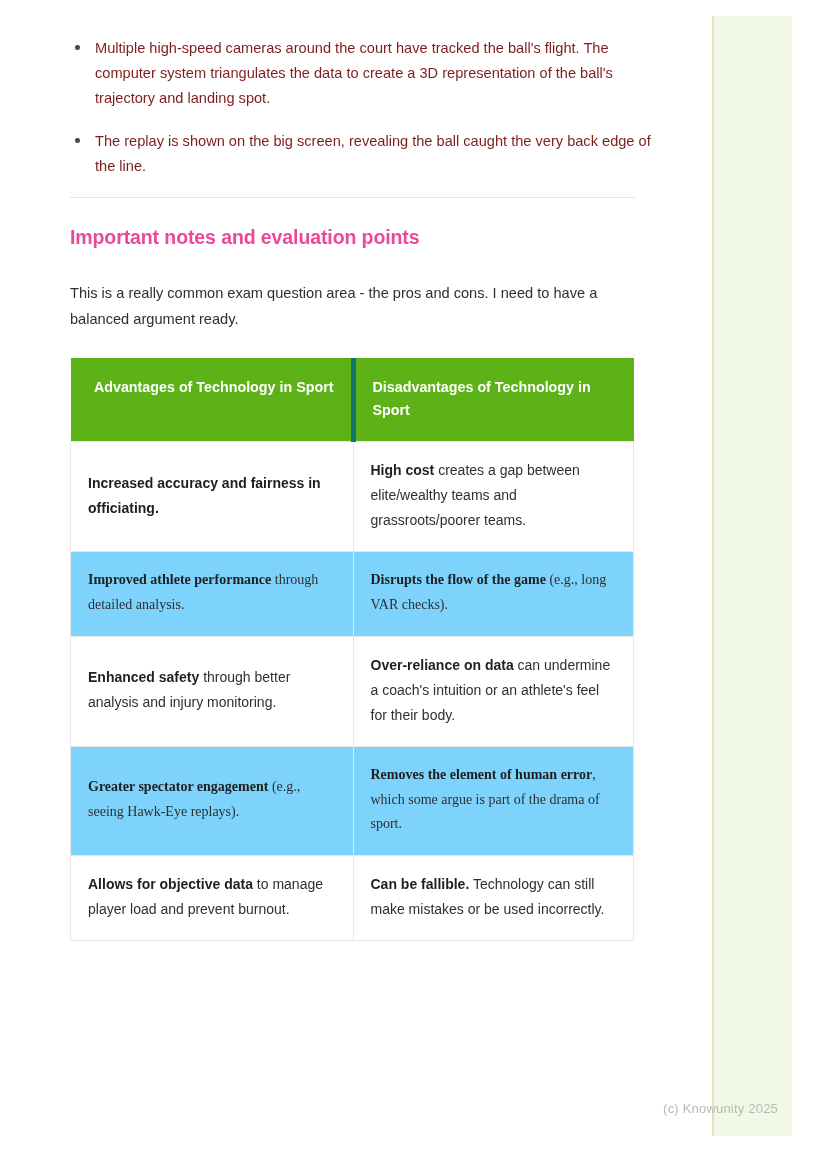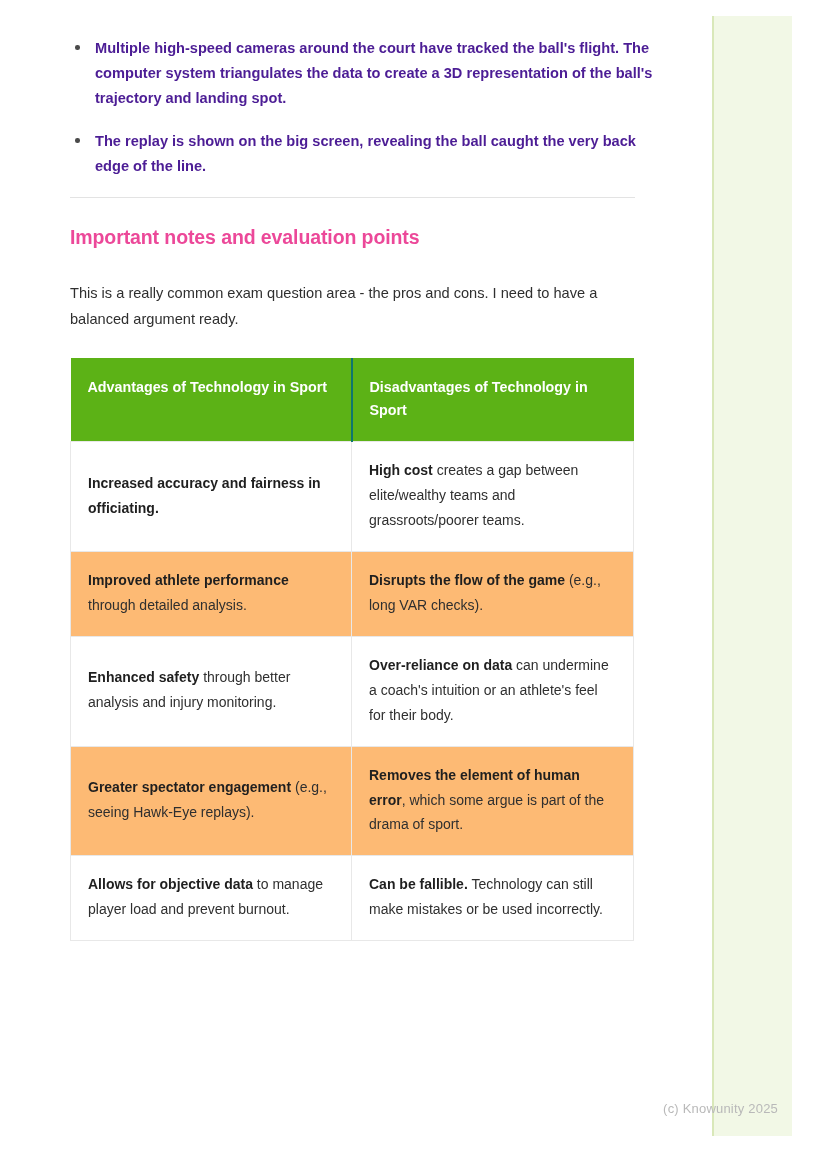--- a/index.html
+++ b/index.html
@@ -44,22 +44,21 @@
     margin: 0;
     padding: 0;
     list-style: none;
   }
   ul.bullets li {
     position: relative;
     padding-left: 25px;
     margin-bottom: 18px;
     font-size: 14.6px;
     line-height: 1.72;
-    color: #4c1d95;
-    font-weight: bold;
+    color: #7f1d1d;
   }
   ul.bullets li:before {
     content: "";
     position: absolute;
     left: 5px;
     top: 9px;
     width: 4.5px;
     height: 4.5px;
     background: #4a4a4a;
     border-radius: 50%;
@@ -96,32 +95,33 @@
   table.pros-cons th {
     background: #5cb216;
     color: #ffffff;
     text-align: left;
     font-size: 14.3px;
     font-weight: bold;
     line-height: 1.6;
     padding: 18px 17px 20px 17px;
     vertical-align: top;
   }
-  table.pros-cons th.first { width: 246px; border-right: 2px solid #0f766e; }
+  table.pros-cons th.first { width: 246px; border-right: 5px solid #0f766e; text-align: right; }
   table.pros-cons td {
     font-size: 14px;
     line-height: 1.78;
     padding: 16px 17px 18px 17px;
     vertical-align: middle;
     border: 1px solid #e8e8e8;
     color: #2f2f2f;
     background: #ffffff;
   }
   table.pros-cons tr.alt td {
-    background: #fdba74;
+    background: #7dd3fc;
+    font-family: Liberation Serif, serif;
   }
   table.pros-cons td b {
     font-weight: bold;
     color: #1f1f1f;
   }
   .footer {
     position: absolute;
     right: 14px;
     bottom: 20px;
     font-size: 13px;

